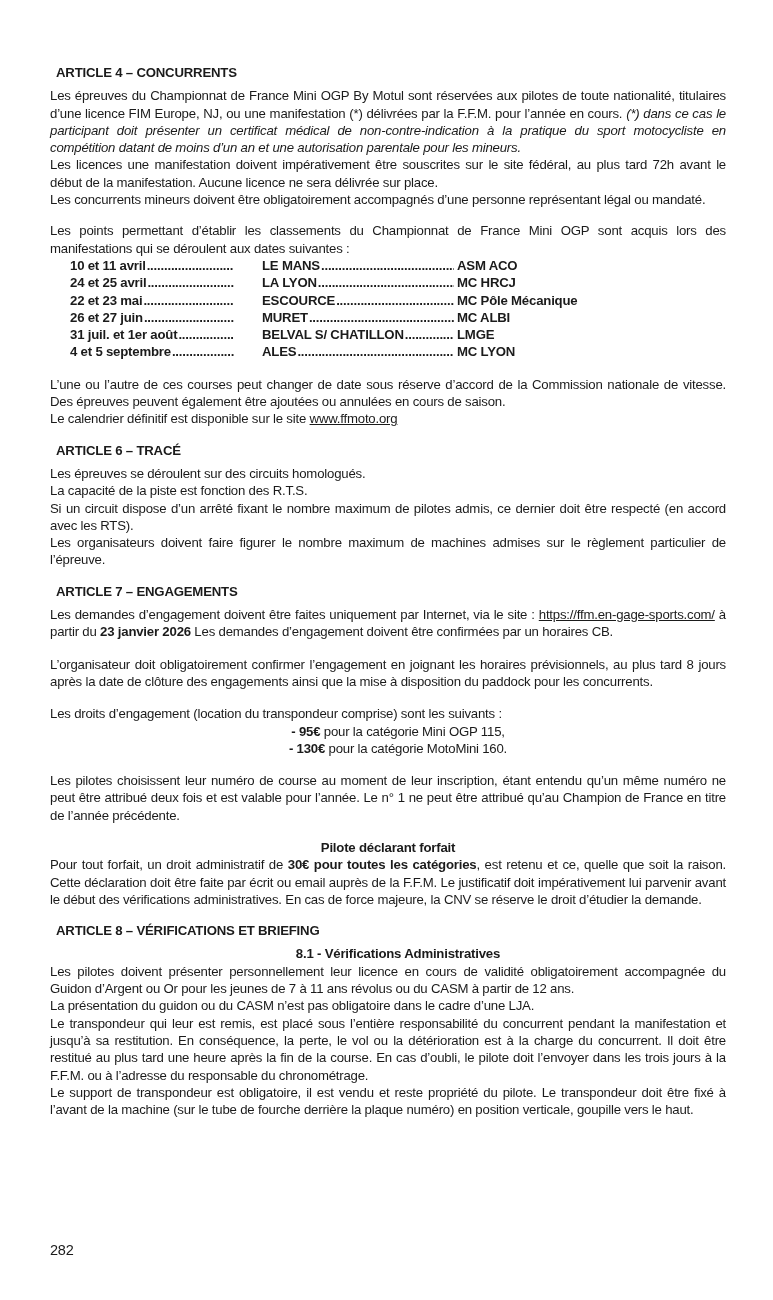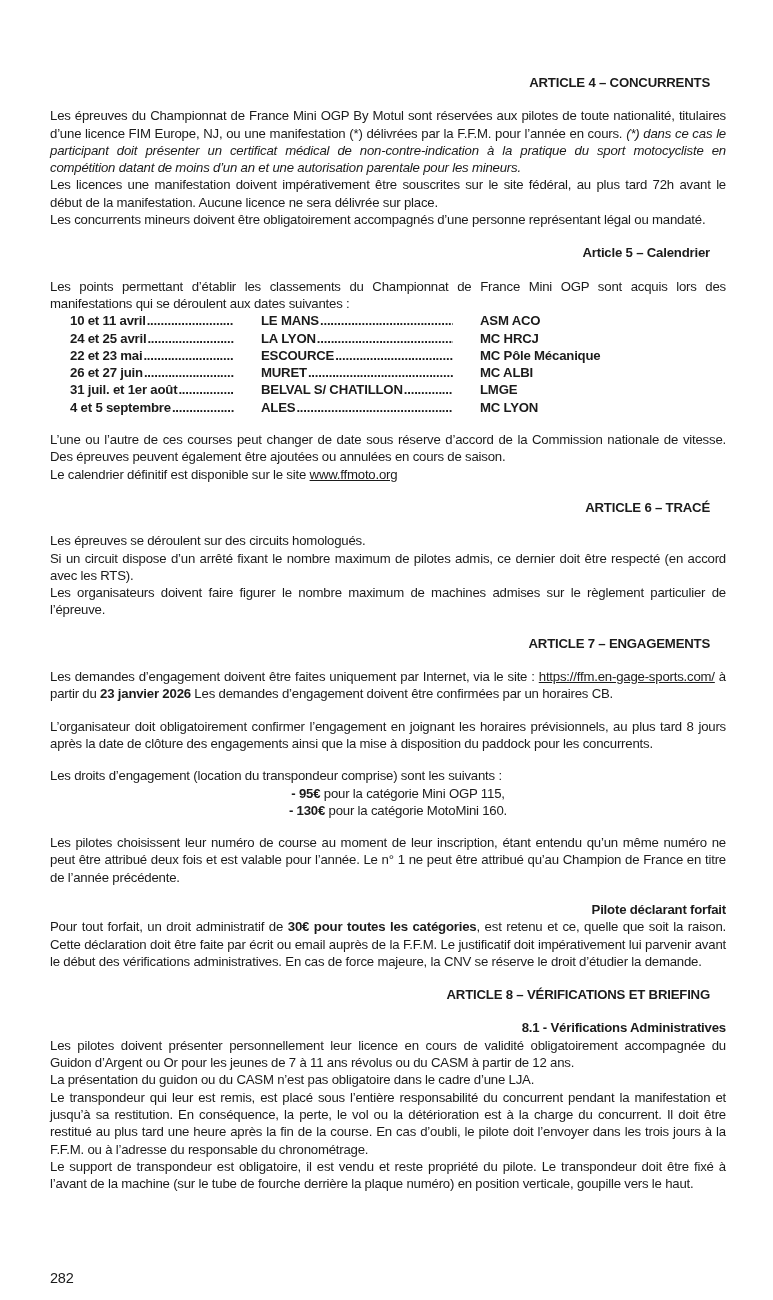--- a/index.html
+++ b/index.html
@@ -7,52 +7,51 @@
     width:773px;height:1300px;position:relative;overflow:hidden;
     background:#ffffff;color:#1b1b1b;
     font-family:"Liberation Sans", sans-serif;
   }
   .content{
     position:absolute;left:50px;top:58px;width:676px;
     font-size:13.2px;line-height:17.3px;letter-spacing:-0.2px;
   }
   section{margin-top:14px;}
   section:first-child{margin-top:0;}
-  h2{font-size:inherit;line-height:inherit;font-weight:bold;margin:16px;text-align:right;}
+  h2{font-size:inherit;line-height:inherit;font-weight:bold;margin:6px;}
   p{margin:0;text-align:justify;}
   .gap{height:15px;}
   .b{font-weight:bold;}
   .i{font-style:italic;}
   .u{text-decoration:underline;}
   a{color:inherit;text-decoration:underline;cursor:pointer;}
   .indent1{padding-left:20px;text-align:center;}
-  .subhead{font-weight:bold;text-align:right;}
-  .cal-row{display:flex;font-weight:bold;padding-left:20px;white-space:nowrap;gap:24px;}
+  .subhead{font-weight:bold;text-align:center;}
+  .cal-row{display:flex;font-weight:bold;padding-left:20px;white-space:nowrap;}
   .cal-c1{width:167px;display:flex;}
-  .cal-c2{width:195px;display:flex;}
+  .cal-c2{width:195px;display:flex;margin-left:25px;}
   .leader{flex:1;overflow:hidden;white-space:nowrap;margin:0 3px 0 1px;}
   .leader::after{content:"...................................................................................................";}
   .footer{
     position:absolute;left:50px;top:1242px;
-    font-size:14.5px;letter-spacing:-0.2px;margin-top:28px;
+    font-size:14.5px;letter-spacing:-0.2px;
   }
 </style>
 </head>
 <body>
 
 <div class="page">
   <main class="content" id="doc">
       <section>
         <h2>ARTICLE 4 – CONCURRENTS</h2>
         <p><span>Les épreuves du Championnat de France Mini OGP By Motul sont réservées aux pilotes de toute nationalité, titulaires d’une licence FIM Europe, NJ, ou une manifestation (*) délivrées par la F.F.M. pour l’année en cours. </span><span class="i">(*) dans ce cas le participant doit présenter un certificat médical de non-contre-indication à la pratique du sport motocycliste en compétition datant de moins d’un an et une autorisation parentale pour les mineurs.</span></p>
         <p><span>Les licences une manifestation doivent impérativement être souscrites sur le site fédéral, au plus tard 72h avant le début de la manifestation. Aucune licence ne sera délivrée sur place.</span></p>
         <p><span>Les concurrents mineurs doivent être obligatoirement accompagnés d’une personne représentant légal ou mandaté.</span></p>
       </section>
       <section>
-        <h2>Article 5 – Calendrier</h2>
         <p><span>Les points permettant d’établir les classements du Championnat de France Mini OGP sont acquis lors des manifestations qui se déroulent aux dates suivantes :</span></p>
         <div class="cal-row">
           <span class="cal-c1">
             <span>10 et 11 avril</span>
             <span class="leader"></span>
           </span>
           <span class="cal-c2">
             <span>LE MANS</span>
             <span class="leader"></span>
           </span>
@@ -113,20 +112,21 @@
           </span>
           <span>MC LYON</span>
         </div>
         <div class="gap"></div>
         <p><span>L’une ou l’autre de ces courses peut changer de date sous réserve d’accord de la Commission nationale de vitesse. Des épreuves peuvent également être ajoutées ou annulées en cours de saison.</span></p>
         <p><span>Le calendrier définitif est disponible sur le site </span><a class="u">www.ffmoto.org</a></p>
       </section>
       <section>
         <h2>ARTICLE 6 – TRACÉ</h2>
         <p><span>Les épreuves se déroulent sur des circuits homologués.</span></p>
+        <p><span>La capacité de la piste est fonction des R.T.S.</span></p>
         <p><span>Si un circuit dispose d’un arrêté fixant le nombre maximum de pilotes admis, ce dernier doit être respecté (en accord avec les RTS).</span></p>
         <p><span>Les organisateurs doivent faire figurer le nombre maximum de machines admises sur le règlement particulier de l’épreuve.</span></p>
       </section>
       <section>
         <h2>ARTICLE 7 – ENGAGEMENTS</h2>
         <p><span>Les demandes d’engagement doivent être faites uniquement par Internet, via le site : </span><a class="u">https://ffm.en-gage-sports.com/</a><span> à partir du </span><span class="b">23 janvier 2026</span><span> Les demandes d’engagement doivent être confirmées par un horaires CB.</span></p>
         <div class="gap"></div>
         <p><span>L’organisateur doit obligatoirement confirmer l’engagement en joignant les horaires prévisionnels, au plus tard 8 jours après la date de clôture des engagements ainsi que la mise à disposition du paddock pour les concurrents.</span></p>
         <div class="gap"></div>
         <p><span>Les droits d’engagement (location du transpondeur comprise) sont les suivants :</span></p>

